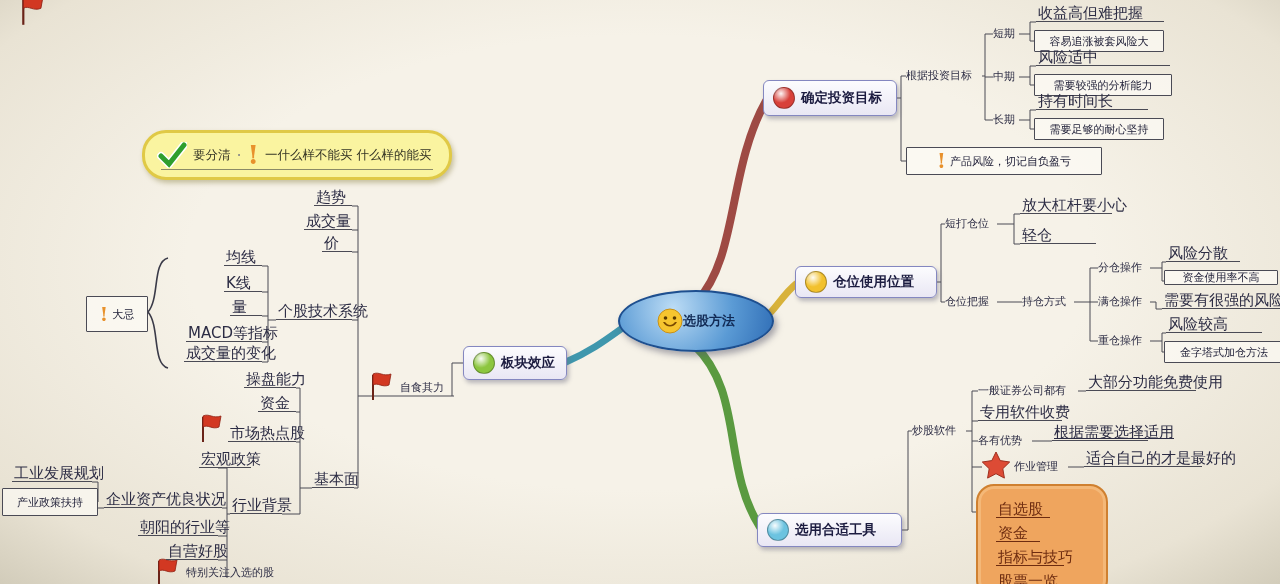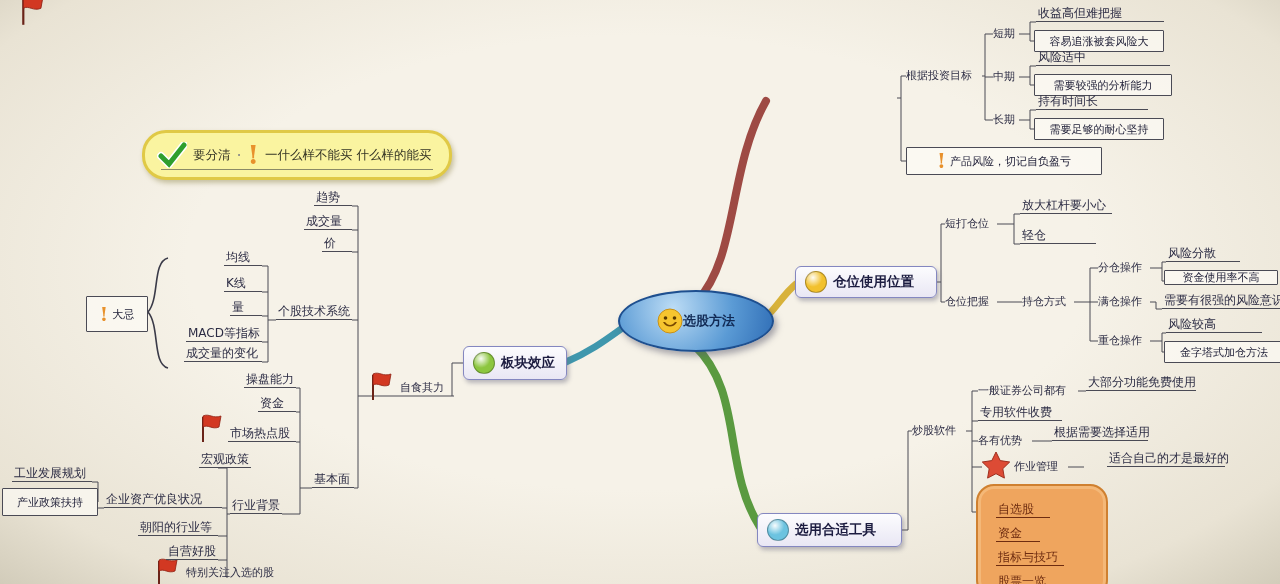--- a/index.html
+++ b/index.html
@@ -3,21 +3,21 @@
 <meta charset="utf-8">
 <style>
   html,body{margin:0;padding:0;}
   .stage{
     position:relative;width:1280px;height:584px;overflow:hidden;
     font-family:"DejaVu Sans",sans-serif;
     background:radial-gradient(ellipse at 50% 45%, #f6f2e8 50%, #e9e3d4 85%, #d2ccba 100%);
   }
   svg.layer{position:absolute;left:0;top:0;z-index:1;}
   .plain{position:absolute;z-index:2;font-size:11px;line-height:14px;color:#2c2c44;white-space:nowrap;}
-  .leaf{position:absolute;z-index:2;font-size:12px;line-height:13px;height:15px;box-sizing:border-box;
+  .leaf{position:absolute;z-index:2;font-size:15px;line-height:13px;height:15px;box-sizing:border-box;
         padding:0 2px 1px;border-bottom:1px solid #4a4a55;color:#2c2c44;white-space:nowrap;}
   .nbox{position:absolute;z-index:2;font-size:11px;line-height:13px;color:#22223a;border:1px solid #4a4a55;
         border-radius:1px;background:rgba(253,252,248,.65);display:flex;align-items:center;justify-content:center;
         gap:4px;padding:0 4px;box-sizing:border-box;white-space:nowrap;}
   .branch{position:absolute;z-index:2;display:flex;align-items:center;gap:6px;padding:3px 9px;
         border:1.5px solid #8487c0;border-radius:6px;background:linear-gradient(180deg,#fcfcfe,#e9e7f4);
         box-shadow:2px 3px 4px rgba(110,110,130,.45);font-size:13.5px;font-weight:bold;color:#1c1c40;
         box-sizing:border-box;white-space:nowrap;}
   .center-node{position:absolute;z-index:3;display:flex;align-items:center;justify-content:center;
         border-radius:50%;border:2px solid #1e4f8f;
@@ -84,20 +84,24 @@
   <div class="center-node" style="left:618px;top:290px;width:152px;height:58px;">
     <svg width="26" height="26">
       <circle cx="13" cy="13" r="12" fill="#f6c52f" stroke="#c8901a"></circle>
       <circle cx="8.5" cy="10" r="1.8" fill="#5a3a00"></circle>
       <circle cx="17.5" cy="10" r="1.8" fill="#5a3a00"></circle>
       <path d="M6,14 C9,20 17,20 20,14 L18,14 C15,18 11,18 8,14 Z" fill="#7a4a00"></path>
     </svg>
     <span>选股方法</span>
   </div>
 
+  <div class="branch" style="left:763px;top:80px;width:134px;height:36px;">
+    <span class="sphere" style="--c:#d8403a;"></span>
+    <span>确定投资目标</span>
+  </div>
   <span class="plain" style="left:906px;top:69px;">根据投资目标</span>
   <span class="plain" style="left:993px;top:27px;">短期</span>
   <span class="leaf" style="left:1036px;top:7px;width:128px;">收益高但难把握</span>
   <span class="nbox" style="left:1034px;top:30px;width:130px;height:22px;">容易追涨被套风险大</span>
   <span class="plain" style="left:993px;top:70px;">中期</span>
   <span class="leaf" style="left:1036px;top:51px;width:134px;">风险适中</span>
   <span class="nbox" style="left:1034px;top:74px;width:138px;height:22px;">需要较强的分析能力</span>
   <span class="plain" style="left:993px;top:113px;text-align:right;">长期</span>
   <span class="leaf" style="left:1036px;top:95px;width:112px;">持有时间长</span>
   <span class="nbox" style="left:1034px;top:118px;width:130px;height:22px;">需要足够的耐心坚持</span>
@@ -126,23 +130,23 @@
 
   <div class="branch" style="left:757px;top:513px;width:145px;height:34px;">
     <span class="sphere" style="--c:#6cc3e0;"></span>
     <span>选用合适工具</span>
   </div>
   <span class="plain" style="left:912px;top:424px;">炒股软件</span>
   <span class="plain" style="left:978px;top:384px;">一般证券公司都有</span>
   <span class="leaf" style="left:1086px;top:376px;width:110px;">大部分功能免费使用</span>
   <span class="leaf" style="left:978px;top:406px;width:84px;">专用软件收费</span>
   <span class="plain" style="left:978px;top:434px;">各有优势</span>
-  <span class="leaf" style="left:1052px;top:426px;width:96px;">根据需要选择适用</span>
+  <span class="leaf" style="left:1052px;top:426px;width:96px;text-decoration:underline;">根据需要选择适用</span>
   <span class="plain" style="left:1014px;top:460px;">作业管理</span>
-  <span class="leaf" style="left:1084px;top:452px;width:118px;margin-left:23px;">适合自己的才是最好的</span>
+  <span class="leaf" style="left:1084px;top:452px;width:118px;">适合自己的才是最好的</span>
   <div class="cloud"></div>
   <span class="leaf cloud-item" style="left:996px;top:503px;width:54px;">自选股</span>
   <span class="leaf cloud-item" style="left:996px;top:527px;width:44px;">资金</span>
   <span class="leaf cloud-item" style="left:996px;top:551px;width:68px;">指标与技巧</span>
   <span class="leaf cloud-item" style="left:996px;top:575px;width:58px;">股票一览</span>
 
   <div class="branch" style="left:463px;top:346px;width:104px;height:34px;">
     <span class="sphere" style="--c:#8cc63f;"></span>
     <span>板块效应</span>
   </div>

